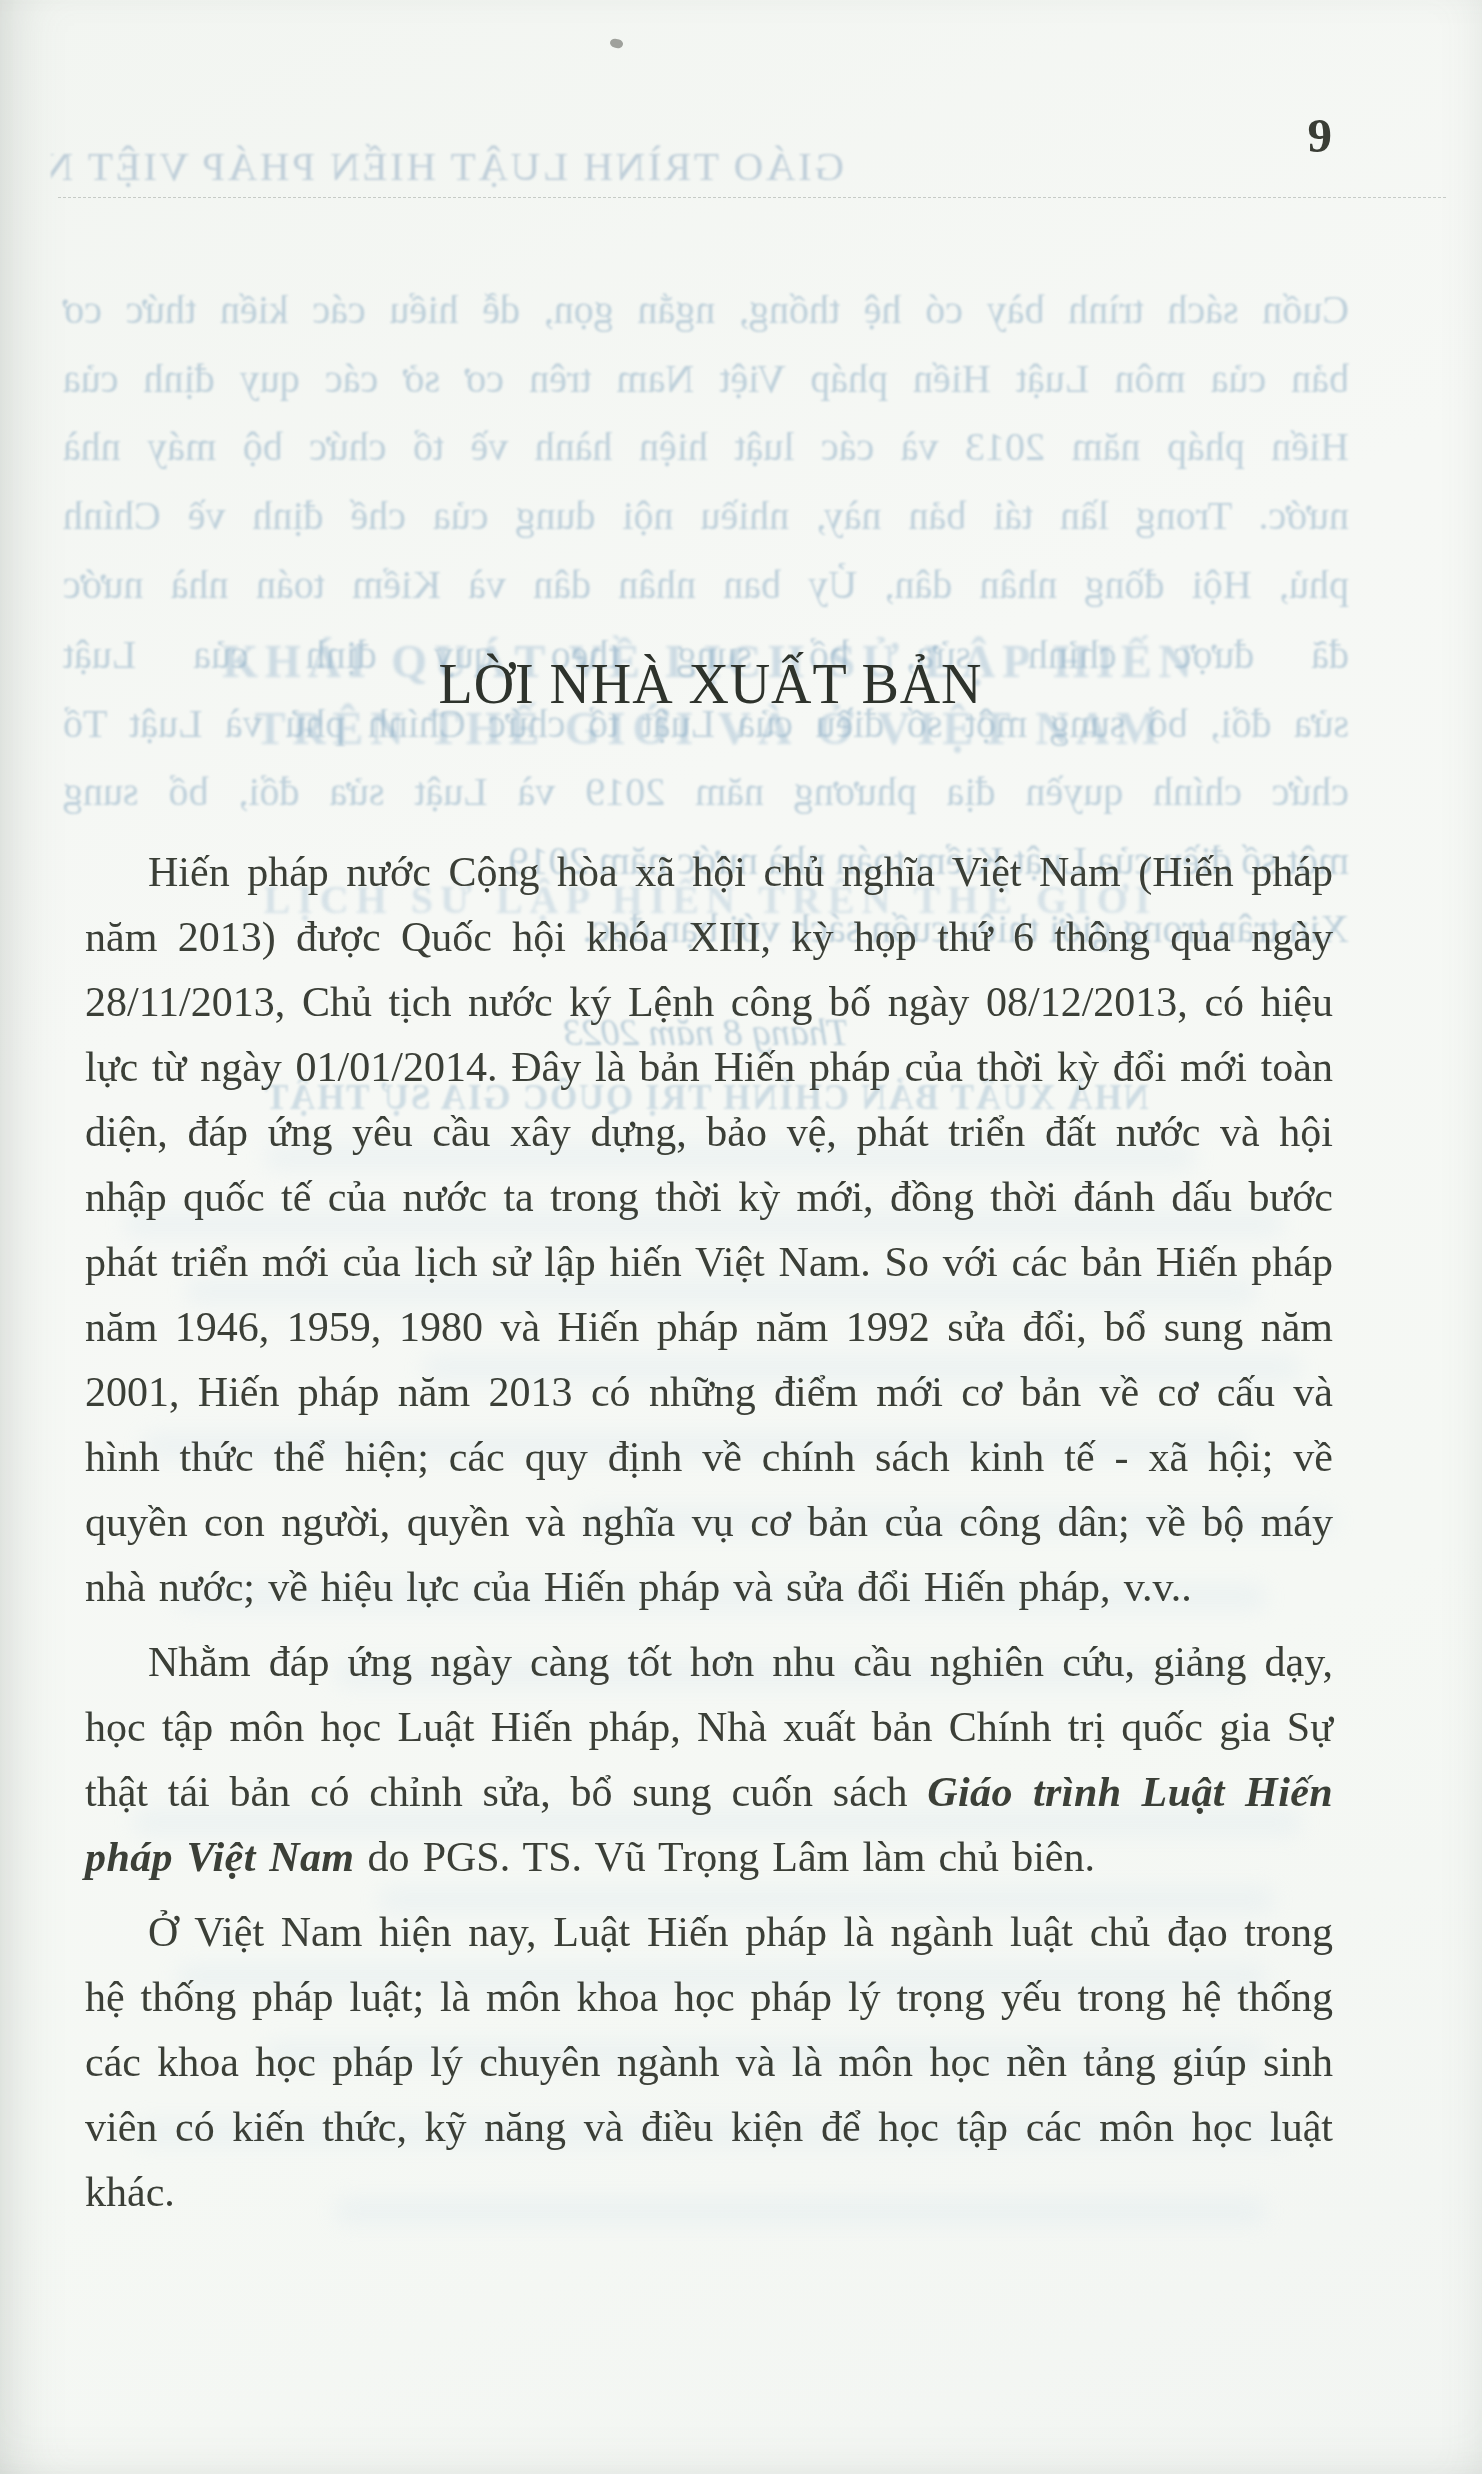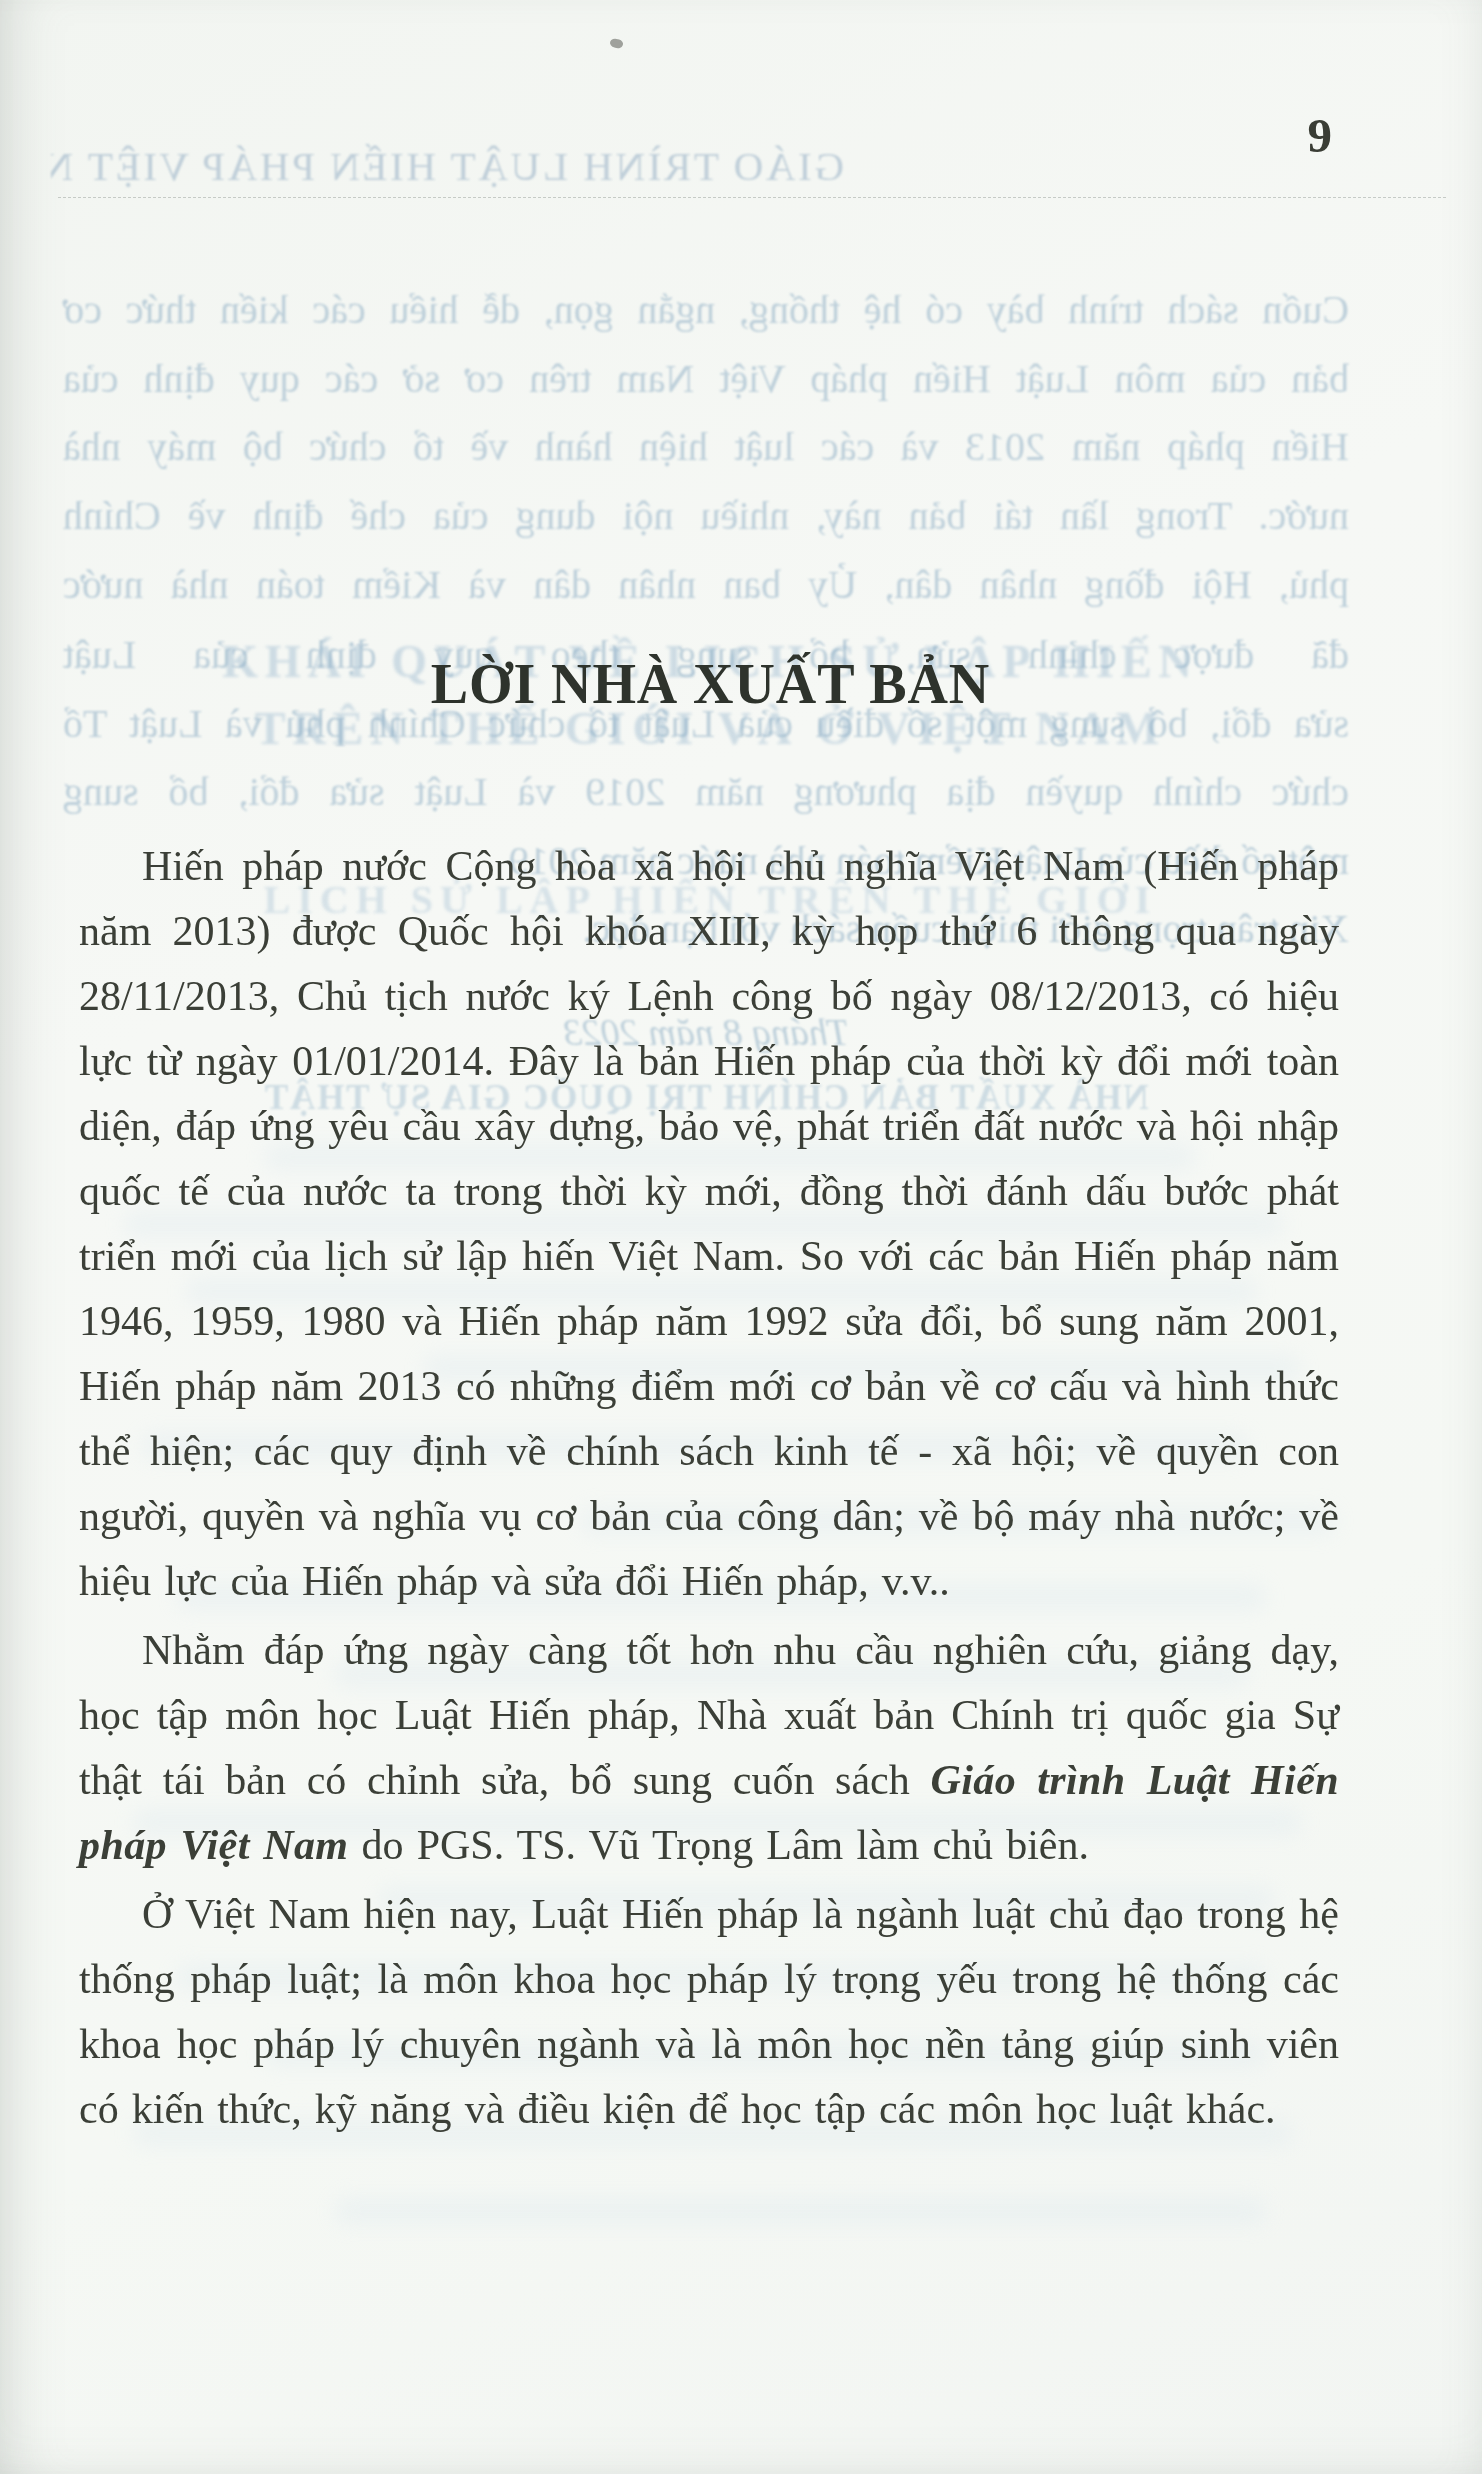--- a/index.html
+++ b/index.html
@@ -56,30 +56,30 @@
     position:absolute;top:197px;left:58px;width:1388px;height:0;
     border-top:1.8px dashed #b7bdb8;opacity:.75;
   }
   .speck{
     position:absolute;top:39px;left:610px;width:13px;height:8.8px;
     background:#898c86;border-radius:50% 40% 50% 45%;opacity:.8;transform:rotate(18deg);
   }
   .section-title{
     position:absolute;top:614px;left:75px;width:1271px;
     text-align:center;
-    font-size:56px;font-weight:700;letter-spacing:0.9px;
+    font-size:56px;font-weight:400;letter-spacing:0.9px;
     color:#2e332c;
   }
   .body-text{
     position:absolute;top:830px;left:75px;width:1268px;
     font-size:42px;line-height:65px;
     text-align:justify;color:#3b3f37;
     word-spacing:2.6px;
   }
-  .body-text p{margin:4px;text-indent:63px;}
+  .body-text p{margin:10px;text-indent:63px;}
   .book-title{font-weight:700;font-style:italic;letter-spacing:0.4px;}
 </style>
 </head>
 <body>
 
 <div class="page">
 
   <div class="layer">
 
     <div class="running-head">GIÁO TRÌNH LUẬT HIẾN PHÁP VIỆT NAM</div>

